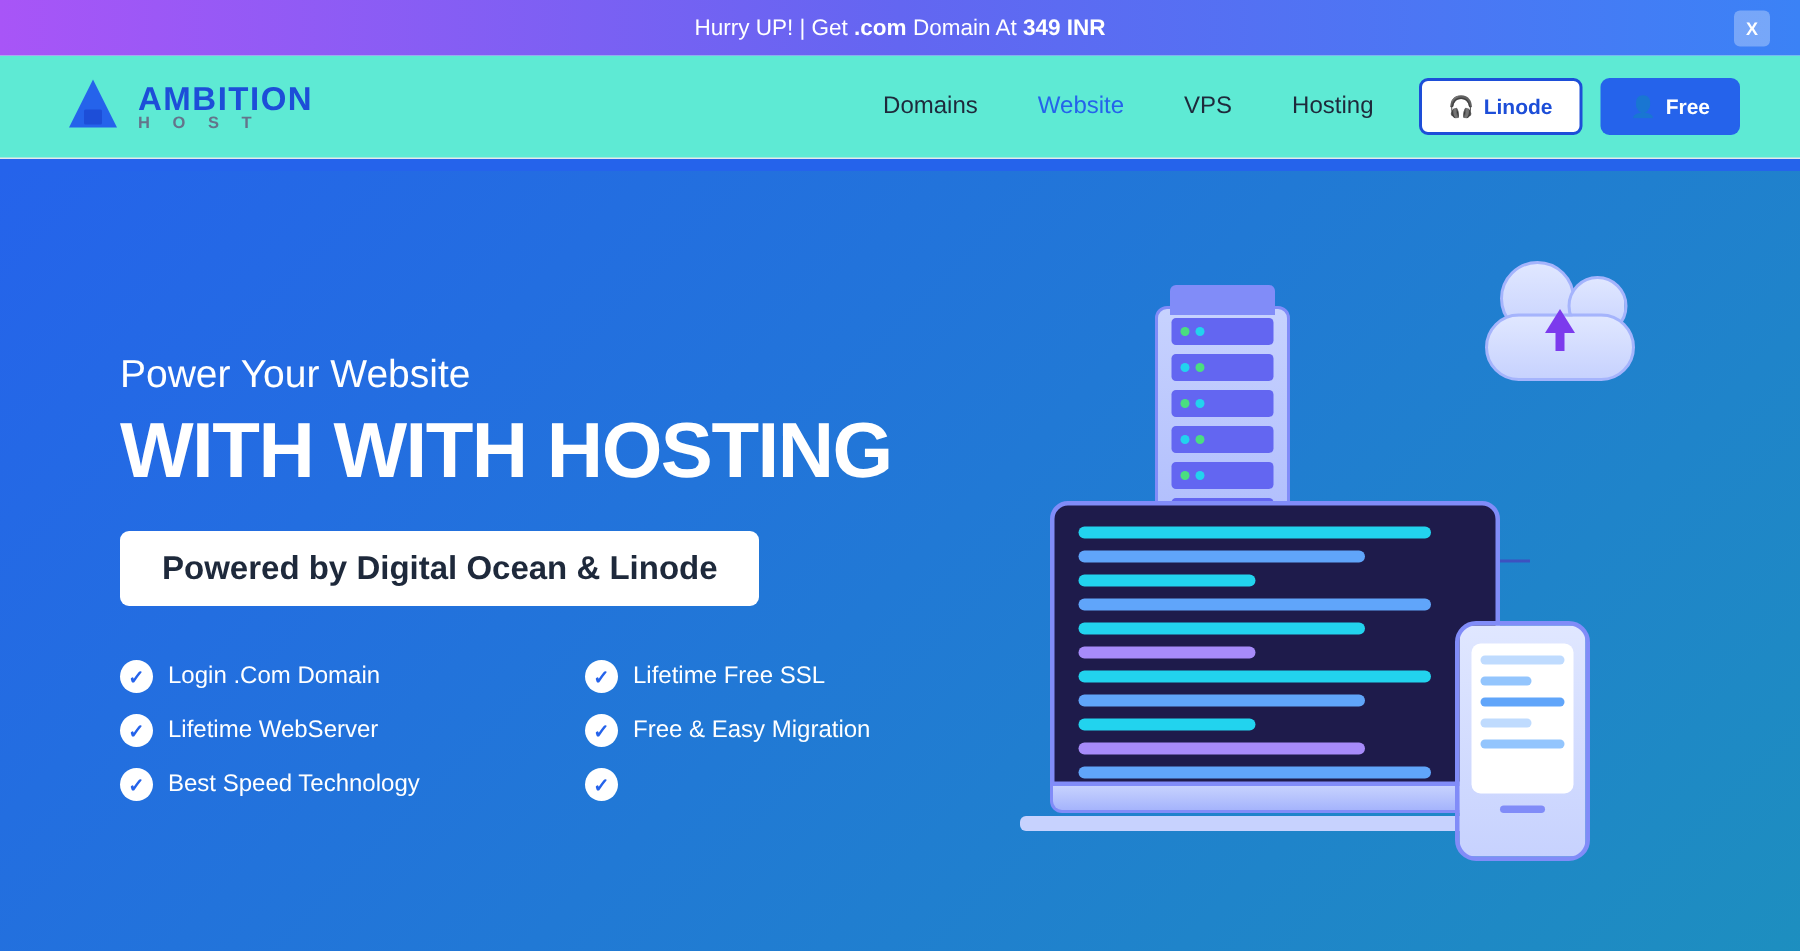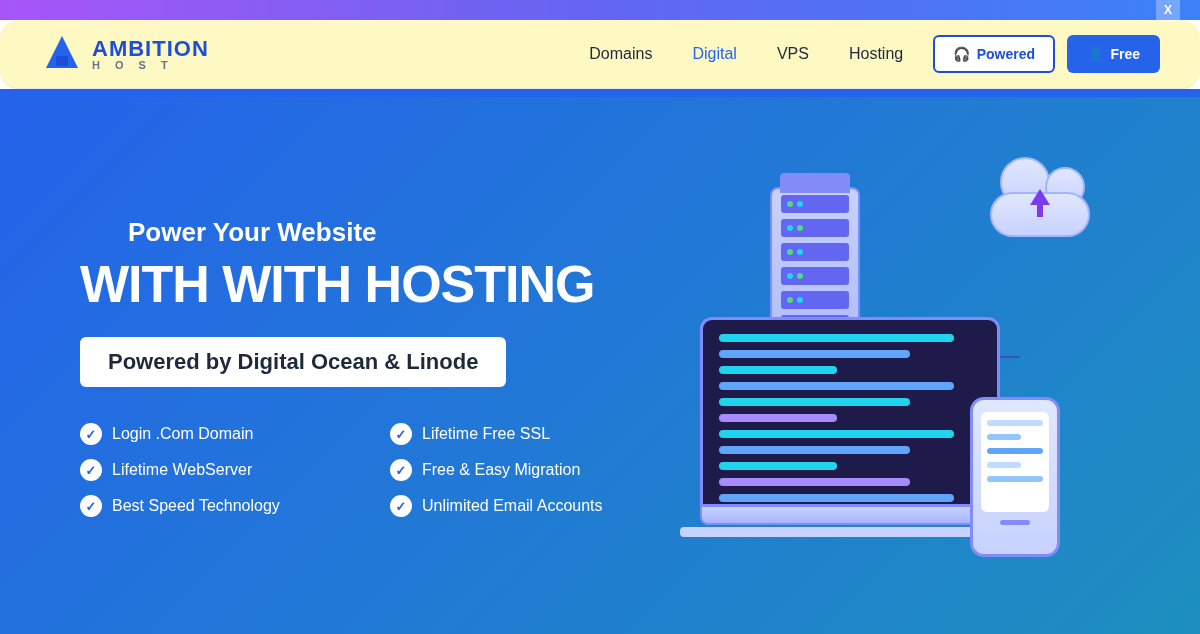--- a/index.html
+++ b/index.html
@@ -31,26 +31,25 @@
       font-size: 12px;
       cursor: pointer;
       display: flex;
       align-items: center;
       justify-content: center;
       font-weight: bold;
     }
 
     
     .navbar {
-      background: #fef9c3;
+      background: #5eead4;
       display: flex;
       align-items: center;
       padding: 12px 40px;
       border-bottom: 1px solid #e5e7eb;
-      border-radius: 18px;
     }
     .logo {
       display: flex;
       align-items: center;
       margin-right: auto;
     }
     .logo-icon {
       width: 44px;
       height: 44px;
       margin-right: 8px;
@@ -129,24 +128,23 @@
       position: relative;
       overflow: hidden;
     }
     .hero-content {
       flex: 1;
       color: white;
       z-index: 1;
     }
     .hero-subtitle {
       font-size: 26px;
-      font-weight: 700;
+      font-weight: 400;
       margin-bottom: 8px;
       color: white;
-      margin-left: 48px;
     }
     .hero-title {
       font-size: 52px;
       font-weight: 900;
       color: white;
       margin-bottom: 24px;
       line-height: 1.1;
       letter-spacing: -1px;
     }
     .hero-badge {
@@ -354,44 +352,47 @@
       top: 0; left: 0;
       width: 100%;
       height: 100%;
       pointer-events: none;
     }
   </style>
 </head>
 <body>
 
 <div class="top-banner">
+  <div class="banner-text">
+    <span>Hurry UP! | Get </span><span class="com-highlight">.com</span><span> Domain At </span><strong>349 INR</strong>
+  </div>
   <button class="close-btn">X</button>
 </div>
 
 <nav class="navbar">
   <div class="logo">
     <svg class="logo-icon" viewBox="0 0 44 44" fill="none">
       <polygon points="22,4 38,36 6,36" fill="#2563eb"></polygon>
       <rect x="16" y="24" width="12" height="10" rx="1" fill="#1d4ed8"></rect>
     </svg>
     <div class="logo-text">
       <span class="logo-top">AMBITION</span>
       <span class="logo-bottom">H O S T</span>
     </div>
   </div>
   <div class="nav-links">
     <a class="">Domains</a>
-    <a class="active">Digital</a>
+    <a class="active">Website</a>
     <a class="">VPS</a>
     <a class="">Hosting</a>
   </div>
   <div class="nav-actions">
     <button class="btn-support">
       <span>🎧</span>
-      <span>Powered</span>
+      <span>Linode</span>
     </button>
     <button class="btn-login">
       <span>👤</span>
       <span>Free</span>
     </button>
   </div>
 </nav>
 
 <div class="blue-bar"></div>
 
@@ -416,21 +417,20 @@
       <div class="feature-item">
         <div class="check-icon">✓</div>
         <span>Free &amp; Easy Migration</span>
       </div>
       <div class="feature-item">
         <div class="check-icon">✓</div>
         <span>Best Speed Technology</span>
       </div>
       <div class="feature-item">
         <div class="check-icon">✓</div>
-        <span>Unlimited Email Accounts</span>
       </div>
     </div>
   </div>
 
   <div class="hero-illustration">
 
     <svg class="cable-svg" viewBox="0 0 480 420">
 
       <line x1="200" y1="250" x2="230" y2="330" stroke="#4c1d95" stroke-width="3" stroke-dasharray="6,3"></line>
       <line x1="210" y1="200" x2="380" y2="200" stroke="#5b21b6" stroke-width="2" opacity="0.5"></line>

